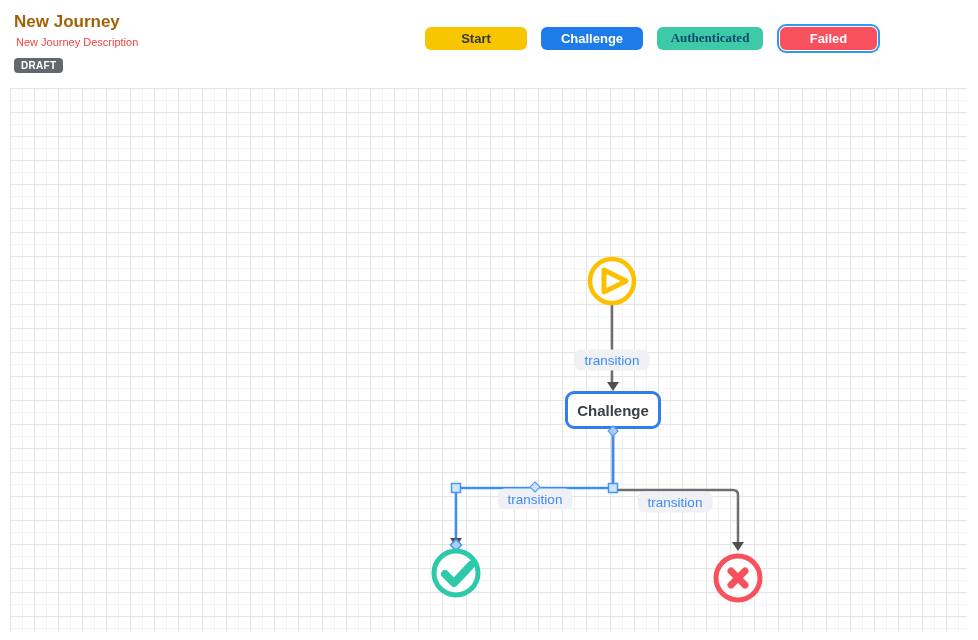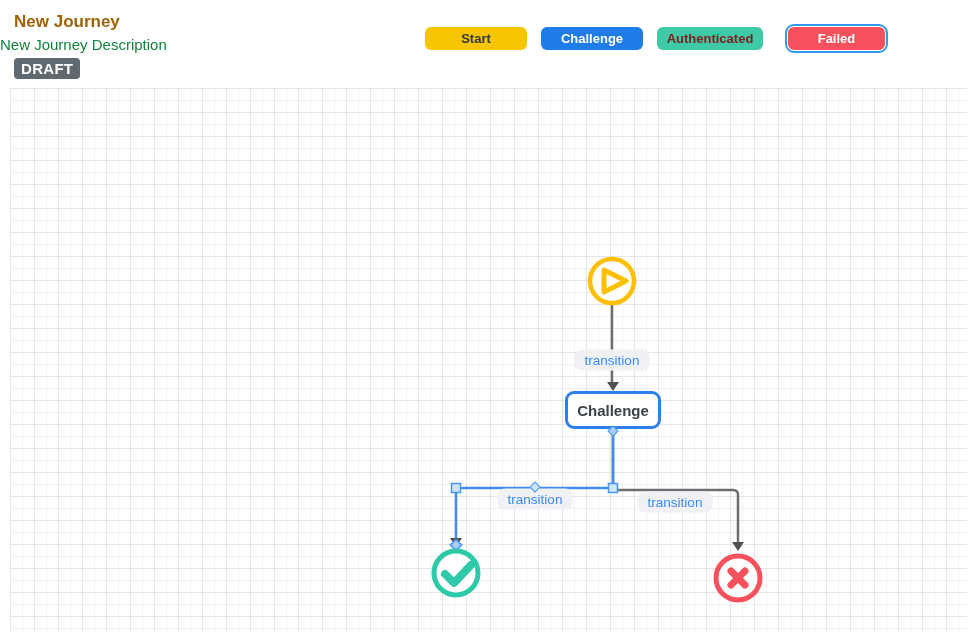--- a/index.html
+++ b/index.html
@@ -1,35 +1,35 @@
 <!DOCTYPE html>
 <html><head>
 <meta charset="utf-8">
 <style>
   * { margin:0; padding:0; box-sizing:border-box; }
   html,body { width:978px; height:640px; background:#fff; overflow:hidden;
               font-family:"Liberation Sans", sans-serif; }
 
   
   .page-title { position:absolute; left:14px; top:12px; font-size:17px; font-weight:bold; color:#a16207; }
-  .page-desc  { position:absolute; left:0; top:36px; font-size:15px; color:#15803d; }
+  .page-desc  { position:absolute; left:16px; top:36px; font-size:11px; color:#ef4444; }
   .status-badge { position:absolute; left:14px; top:58px; background:#5f696f; color:#fff;
-                  font-size:15px; font-weight:bold; letter-spacing:.3px;
+                  font-size:10px; font-weight:bold; letter-spacing:.3px;
                   padding:2px 7px; border-radius:4px; }
 
   
   .toolbar { position:absolute; left:425px; top:17px; height:42px;
              display:flex; align-items:center; gap:14px; }
   .btn { height:23px; border:none; border-radius:6px; font-family:inherit;
          font-size:13px; font-weight:bold; cursor:pointer; }
   .btn-start         { width:102px; background:#f7c600; color:#33383d; }
   .btn-challenge     { width:102px; background:#1e7ce8; color:#fff; }
-  .btn-authenticated { width:106px; background:#3ec9a7; color:#7f1d1d; }
+  .btn-authenticated { width:106px; background:#3ec9a7; color:#0c4a6e;font-family:Liberation Serif, serif; }
   .btn-failed        { width:97px;  background:#f8505c; color:#fff; }
-  .btn-wrap-selected { border:2px solid #2e9bf0; border-radius:9px; padding:1px; background:#fff;margin-left:8px; }
+  .btn-wrap-selected { border:2px solid #2e9bf0; border-radius:9px; padding:1px; background:#fff; }
 
   
   .canvas { position:absolute; left:10px; top:88px; width:957px; height:544px;
             background:
               repeating-linear-gradient(to right,  #e5e5e5 0 1px, transparent 1px 24px),
               repeating-linear-gradient(to bottom, #e5e5e5 0 1px, transparent 1px 24px),
               repeating-linear-gradient(to right,  #f2f2f2 0 1px, transparent 1px 12px),
               repeating-linear-gradient(to bottom, #f2f2f2 0 1px, transparent 1px 12px),
               #fff; }
   .canvas svg { position:absolute; left:0; top:0; z-index:1; }

